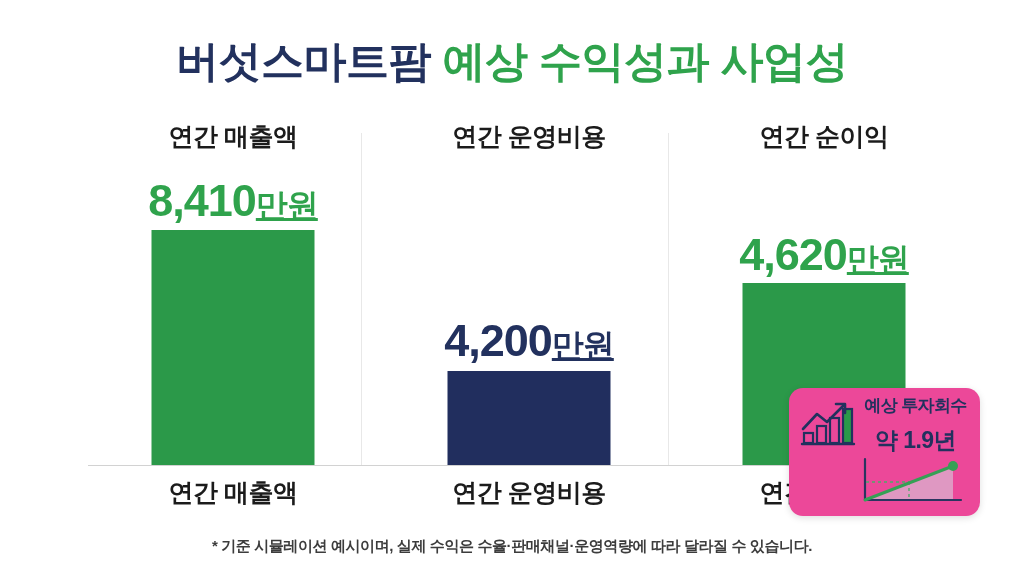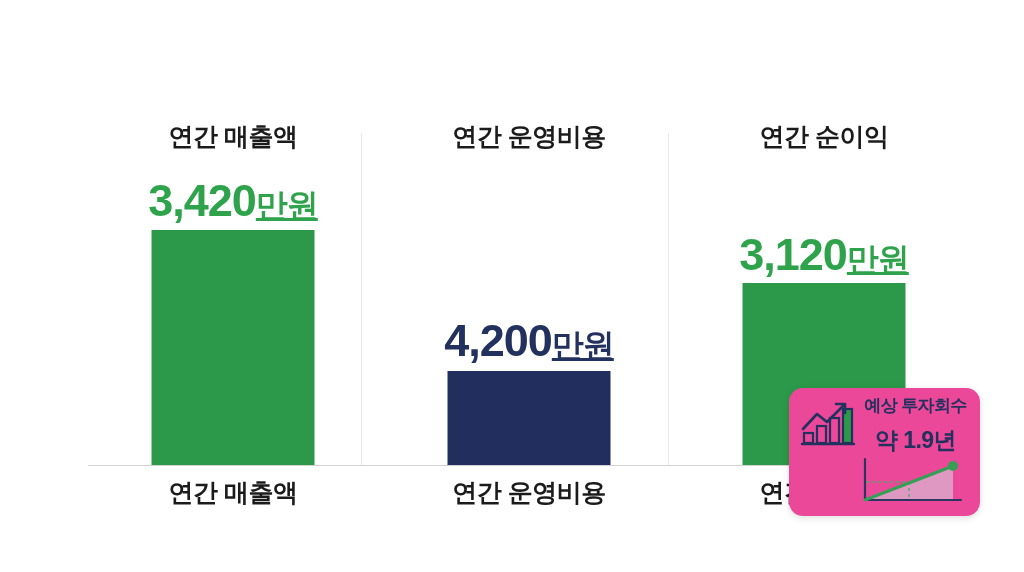--- a/index.html
+++ b/index.html
@@ -108,44 +108,47 @@
     text-align:center;
     font-size:15px;font-weight:bold;color:#3C3C3C;
     letter-spacing:-0.4px;white-space:nowrap;
   }
 </style>
 </head>
 <body>
 
 <div class="stage">
 
+  <div class="title">
+    <span class="t-navy">버섯스마트팜</span><span class="t-green"> 예상 수익성과 사업성</span>
+  </div>
 
   <div class="plot">
 
     <div class="divider d1"></div>
     <div class="divider d2"></div>
     <div class="baseline"></div>
 
     <div class="col c1">
       <div class="col-head">연간 매출액</div>
-      <div class="col-value v-green"><span>3,420</span><span class="unit">만원</span></div>
+      <div class="col-value v-green"><span>8,410</span><span class="unit">만원</span></div>
       <div class="bar green" style="height:235px;"></div>
       <div class="col-axis">연간 매출액</div>
     </div>
 
     <div class="col c2">
       <div class="col-head">연간 운영비용</div>
       <div class="col-value v-navy"><span>4,200</span><span class="unit">만원</span></div>
       <div class="bar navy" style="height:94px;"></div>
       <div class="col-axis">연간 운영비용</div>
     </div>
 
     <div class="col c3">
       <div class="col-head">연간 순이익</div>
-      <div class="col-value v-green"><span>3,120</span><span class="unit">만원</span></div>
+      <div class="col-value v-green"><span>4,620</span><span class="unit">만원</span></div>
       <div class="bar green" style="height:182px;"></div>
       <div class="col-axis">연간 순이익</div>
     </div>
 
   </div>
 
   <div class="badge">
     <div class="badge-top">
       <div class="badge-icon">
         <svg width="60" height="50" viewBox="0 0 60 50">
@@ -176,14 +179,15 @@
         <path d="M9 26 L52 26" stroke="#4FA86A" stroke-width="1.4" stroke-dasharray="3 3" fill="none"></path>
         <path d="M52 26 L52 44" stroke="#4FA86A" stroke-width="1.4" stroke-dasharray="3 3" fill="none"></path>
 
         <path d="M8 44 L96 10" stroke="#35A055" stroke-width="3" fill="none" stroke-linecap="round"></path>
 
         <circle cx="96" cy="10" r="5" fill="#35A055"></circle>
       </svg>
     </div>
   </div>
 
+  <div class="footnote">* 기준 시뮬레이션 예시이며, 실제 수익은 수율·판매채널·운영역량에 따라 달라질 수 있습니다.</div>
 
 </div>
 
 </body></html>

